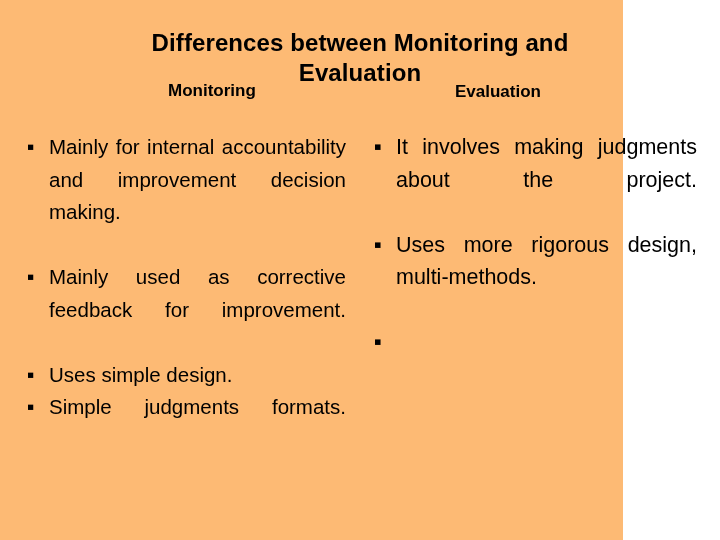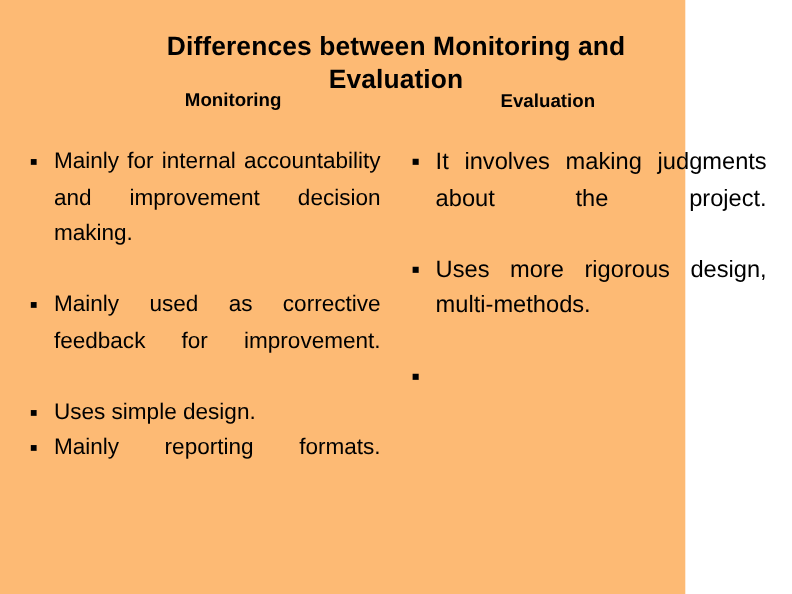--- a/index.html
+++ b/index.html
@@ -132,21 +132,21 @@
       <li>
         <span class="bullet-marker">▪</span>
         <span class="just-text">Mainly used as corrective feedback for improvement.</span>
       </li>
       <li>
         <span class="bullet-marker">▪</span>
         <span class="no-just">Uses simple design.</span>
       </li>
       <li>
         <span class="bullet-marker">▪</span>
-        <span class="just-text">Mainly reporting formats.</span>
+        <span class="just-text">Simple judgments formats.</span>
       </li>
     </ul>
   </div>
 
   <div class="column right">
     <ul class="bullets">
       <li>
         <span class="bullet-marker">▪</span>
         <span class="just-text">It involves making judgments about the project.</span>
       </li>

